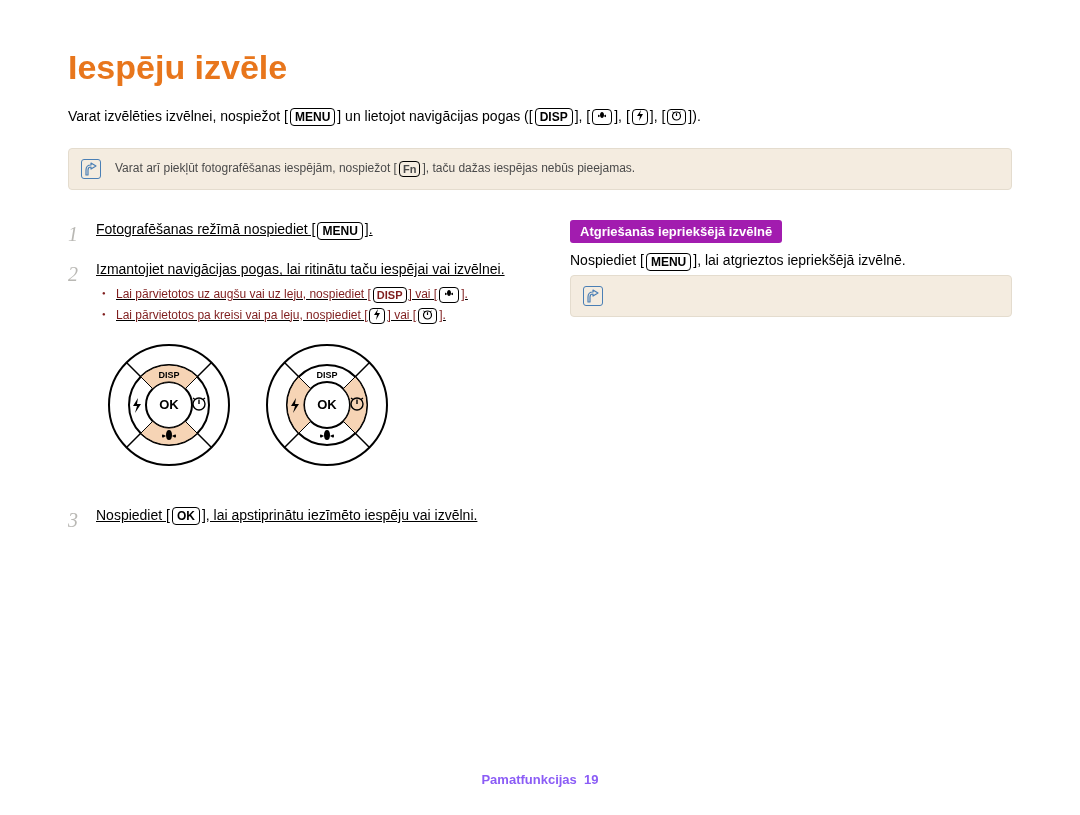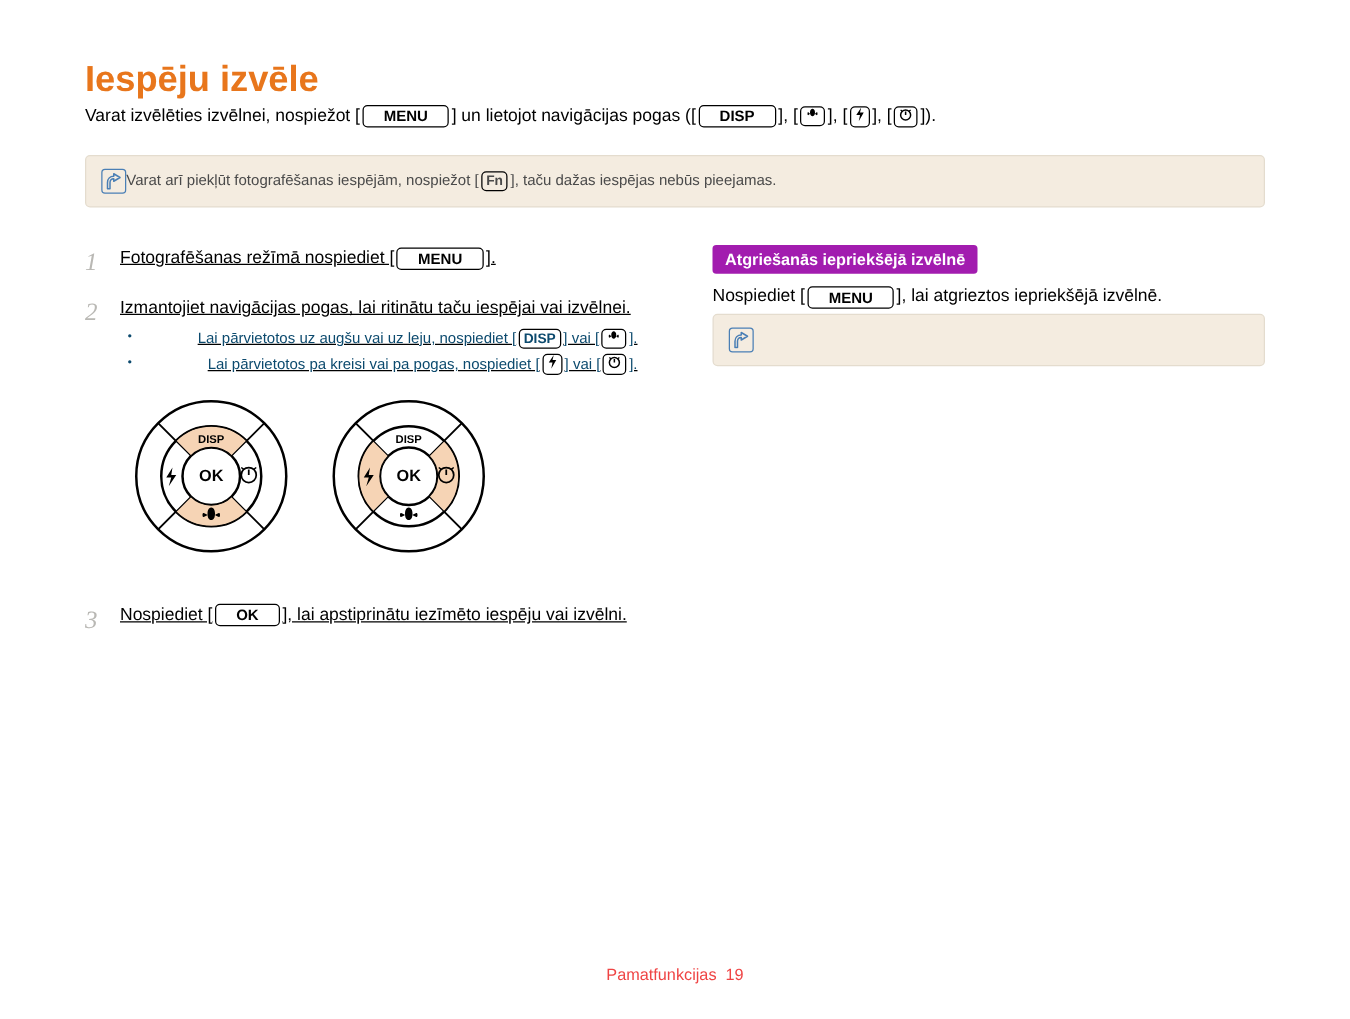--- a/index.html
+++ b/index.html
@@ -10,53 +10,54 @@
     background: #fff;
     width: 1080px;
     height: 815px;
     position: relative;
   }
   .page {
     padding: 48px 68px 0 68px;
   }
   .title {
     color: #e8761c;
-    font-size: 29px;
+    font-size: 34px;
     font-weight: bold;
-    margin: 0 0 2px 0;
+    margin: 0 0 20px 0;
   }
   .intro {
     font-size: 14px;
     color: #000;
     margin-bottom: 22px;
     line-height: 1.35;
   }
   .btn-frame {
     display: inline-block;
     border: 1px solid #000;
     border-radius: 4px;
-    padding: 0 16px;
+    padding: 0 4px;
     font-weight: bold;
     font-size: 12px;
     line-height: 16px;
     vertical-align: middle;
     margin: 0 2px;
   }
   .btn-frame.small {
     font-size: 11px;
     padding: 0 3px;
     line-height: 14px;
   }
   .notebox {
     background: #f4ece0;
     border: 1px solid #e4dcce;
     border-radius: 4px;
     padding: 10px 14px 10px 12px;
     display: flex;
     align-items: center;
+    gap: 14px;
     margin-bottom: 30px;
     font-size: 12px;
     color: #4a4a4a;
   }
   .notebox .icon {
     width: 20px;
     height: 20px;
     border: 1.5px solid #4a7fb5;
     border-radius: 3px;
     display: flex;
@@ -86,22 +87,21 @@
     color: #b9b8b4;
     flex-shrink: 0;
     width: 16px;
   }
   .step-content { flex: 1; text-decoration: underline; }
   .bullets {
     list-style: none;
     padding-left: 6px;
     margin: 6px 0 10px 0;
     font-size: 12px;
-    color: #0c4a6e;
-    text-align: right;
+    color: #7f1d1d;
   }
   .bullets li {
     position: relative;
     padding-left: 14px;
     margin-bottom: 4px;
     line-height: 1.35;
   }
   .bullets li::before {
     content: "●";
     position: absolute;
@@ -136,21 +136,22 @@
     margin-bottom: 4px;
     line-height: 1.4;
   }
   .footer {
     position: absolute;
     bottom: 28px;
     left: 0;
     width: 1080px;
     text-align: center;
     font-size: 13px;
-    color: #ef4444;
+    color: #8b5cf6;
+    font-weight: bold;
   }
 </style>
 </head>
 <body>
 
 <div class="page">
   <h1 class="title">Iespēju izvēle</h1>
 
   <div class="intro">
     <span>Varat izvēlēties izvēlnei, nospiežot [</span><span class="btn-frame">MENU</span><span>] un lietojot navigācijas pogas ([</span><span class="btn-frame">DISP</span><span>], [</span><span class="btn-frame small">
@@ -197,21 +198,21 @@
           <span>Izmantojiet navigācijas pogas, lai ritinātu taču iespējai vai izvēlnei.</span>
           <ul class="bullets">
             <li>
               <span>Lai pārvietotos uz augšu vai uz leju, nospiediet [</span><span class="btn-frame small">DISP</span><span>] vai [</span><span class="btn-frame small">
                 <svg width="12" height="10" viewBox="0 0 12 10">
                     <path d="M6 1 C7 1 8 2 8 4 C8 6 7 7 6 7 C5 7 4 6 4 4 C4 2 5 1 6 1 Z M2 5 C2 3 3 4 4 5 C3 6 2 7 2 5 Z M10 5 C10 7 9 6 8 5 C9 4 10 3 10 5 Z M6 7 L6 9" fill="#000"></path>
                   </svg>
               </span><span>].</span>
             </li>
             <li>
-              <span>Lai pārvietotos pa kreisi vai pa pogas, nospiediet [</span><span class="btn-frame small">
+              <span>Lai pārvietotos pa kreisi vai pa leju, nospiediet [</span><span class="btn-frame small">
                 <svg width="8" height="11" viewBox="0 0 8 11">
                     <path d="M5 0 L1 6 L4 6 L3 11 L7 4 L4 4 Z" fill="#000"></path>
                   </svg>
               </span><span>] vai [</span><span class="btn-frame small">
                 <svg width="11" height="11" viewBox="0 0 11 11">
                     <circle cx="5.5" cy="6" r="4" fill="none" stroke="#000" stroke-width="1.2"></circle>
                     <path d="M5.5 6 L5.5 3.2" stroke="#000" stroke-width="1.2"></path>
                     <path d="M1.5 2 L3 3.2 M9.5 2 L8 3.2" stroke="#000" stroke-width="1"></path>
                   </svg>
               </span><span>].</span>

